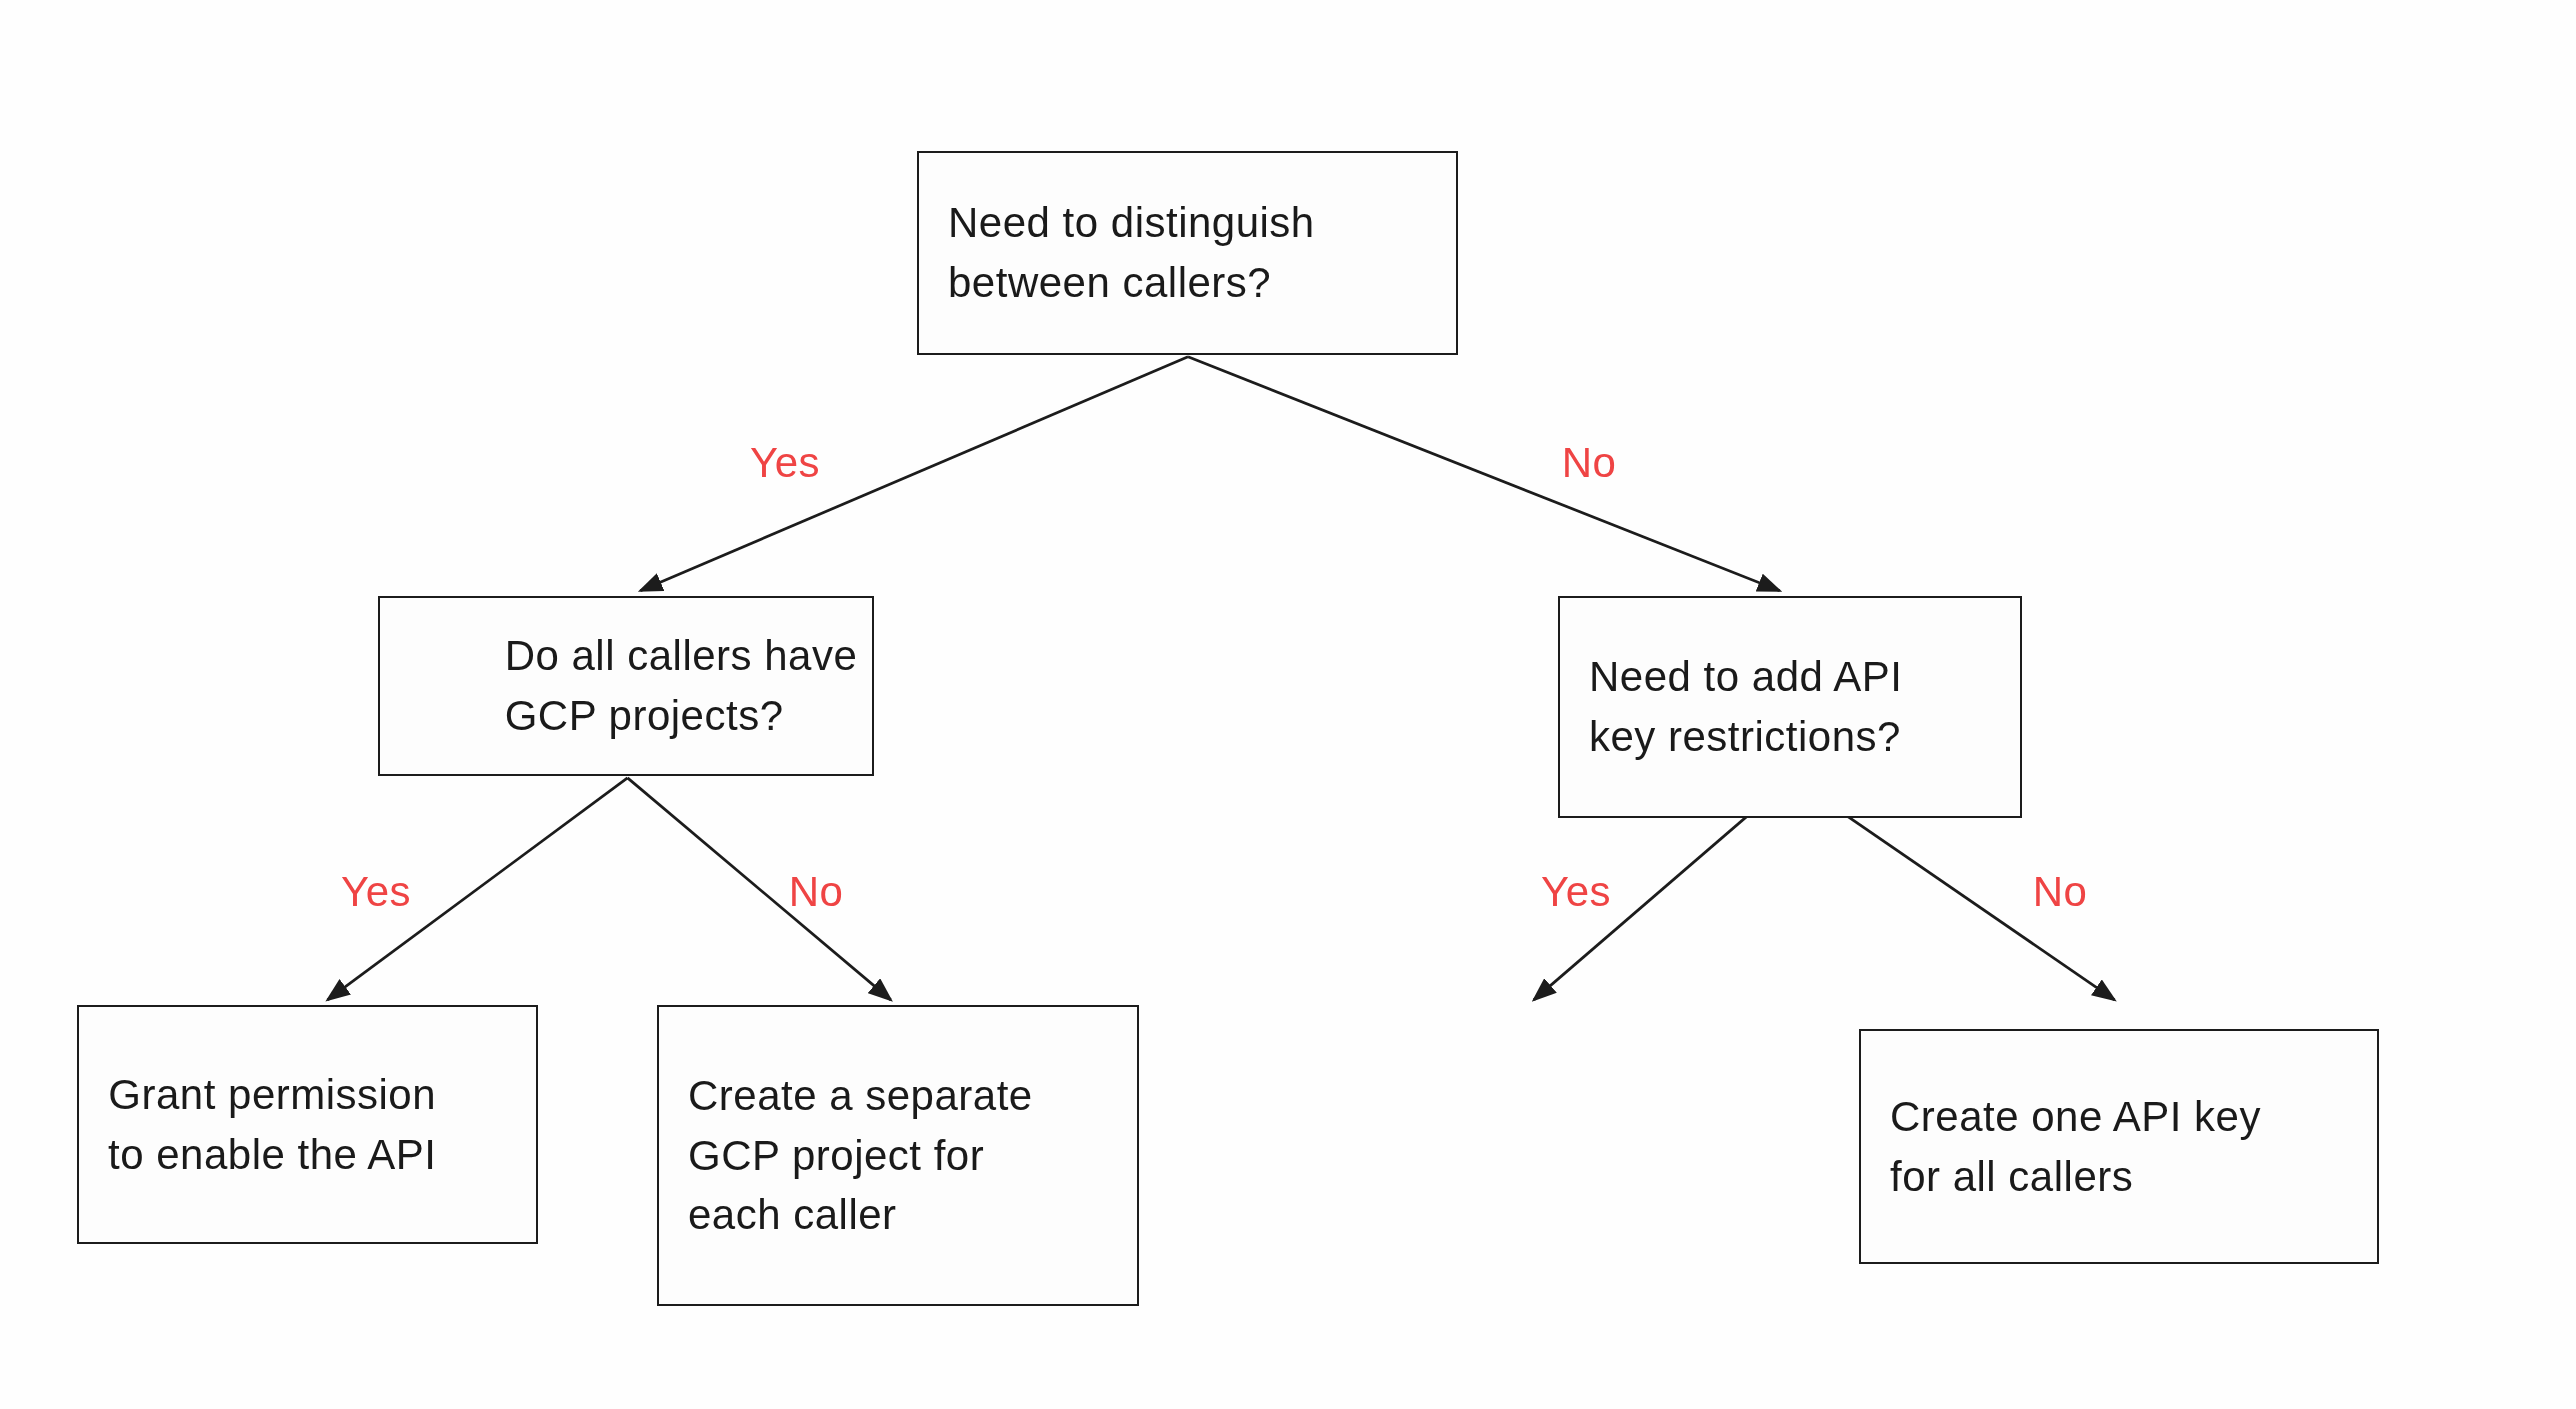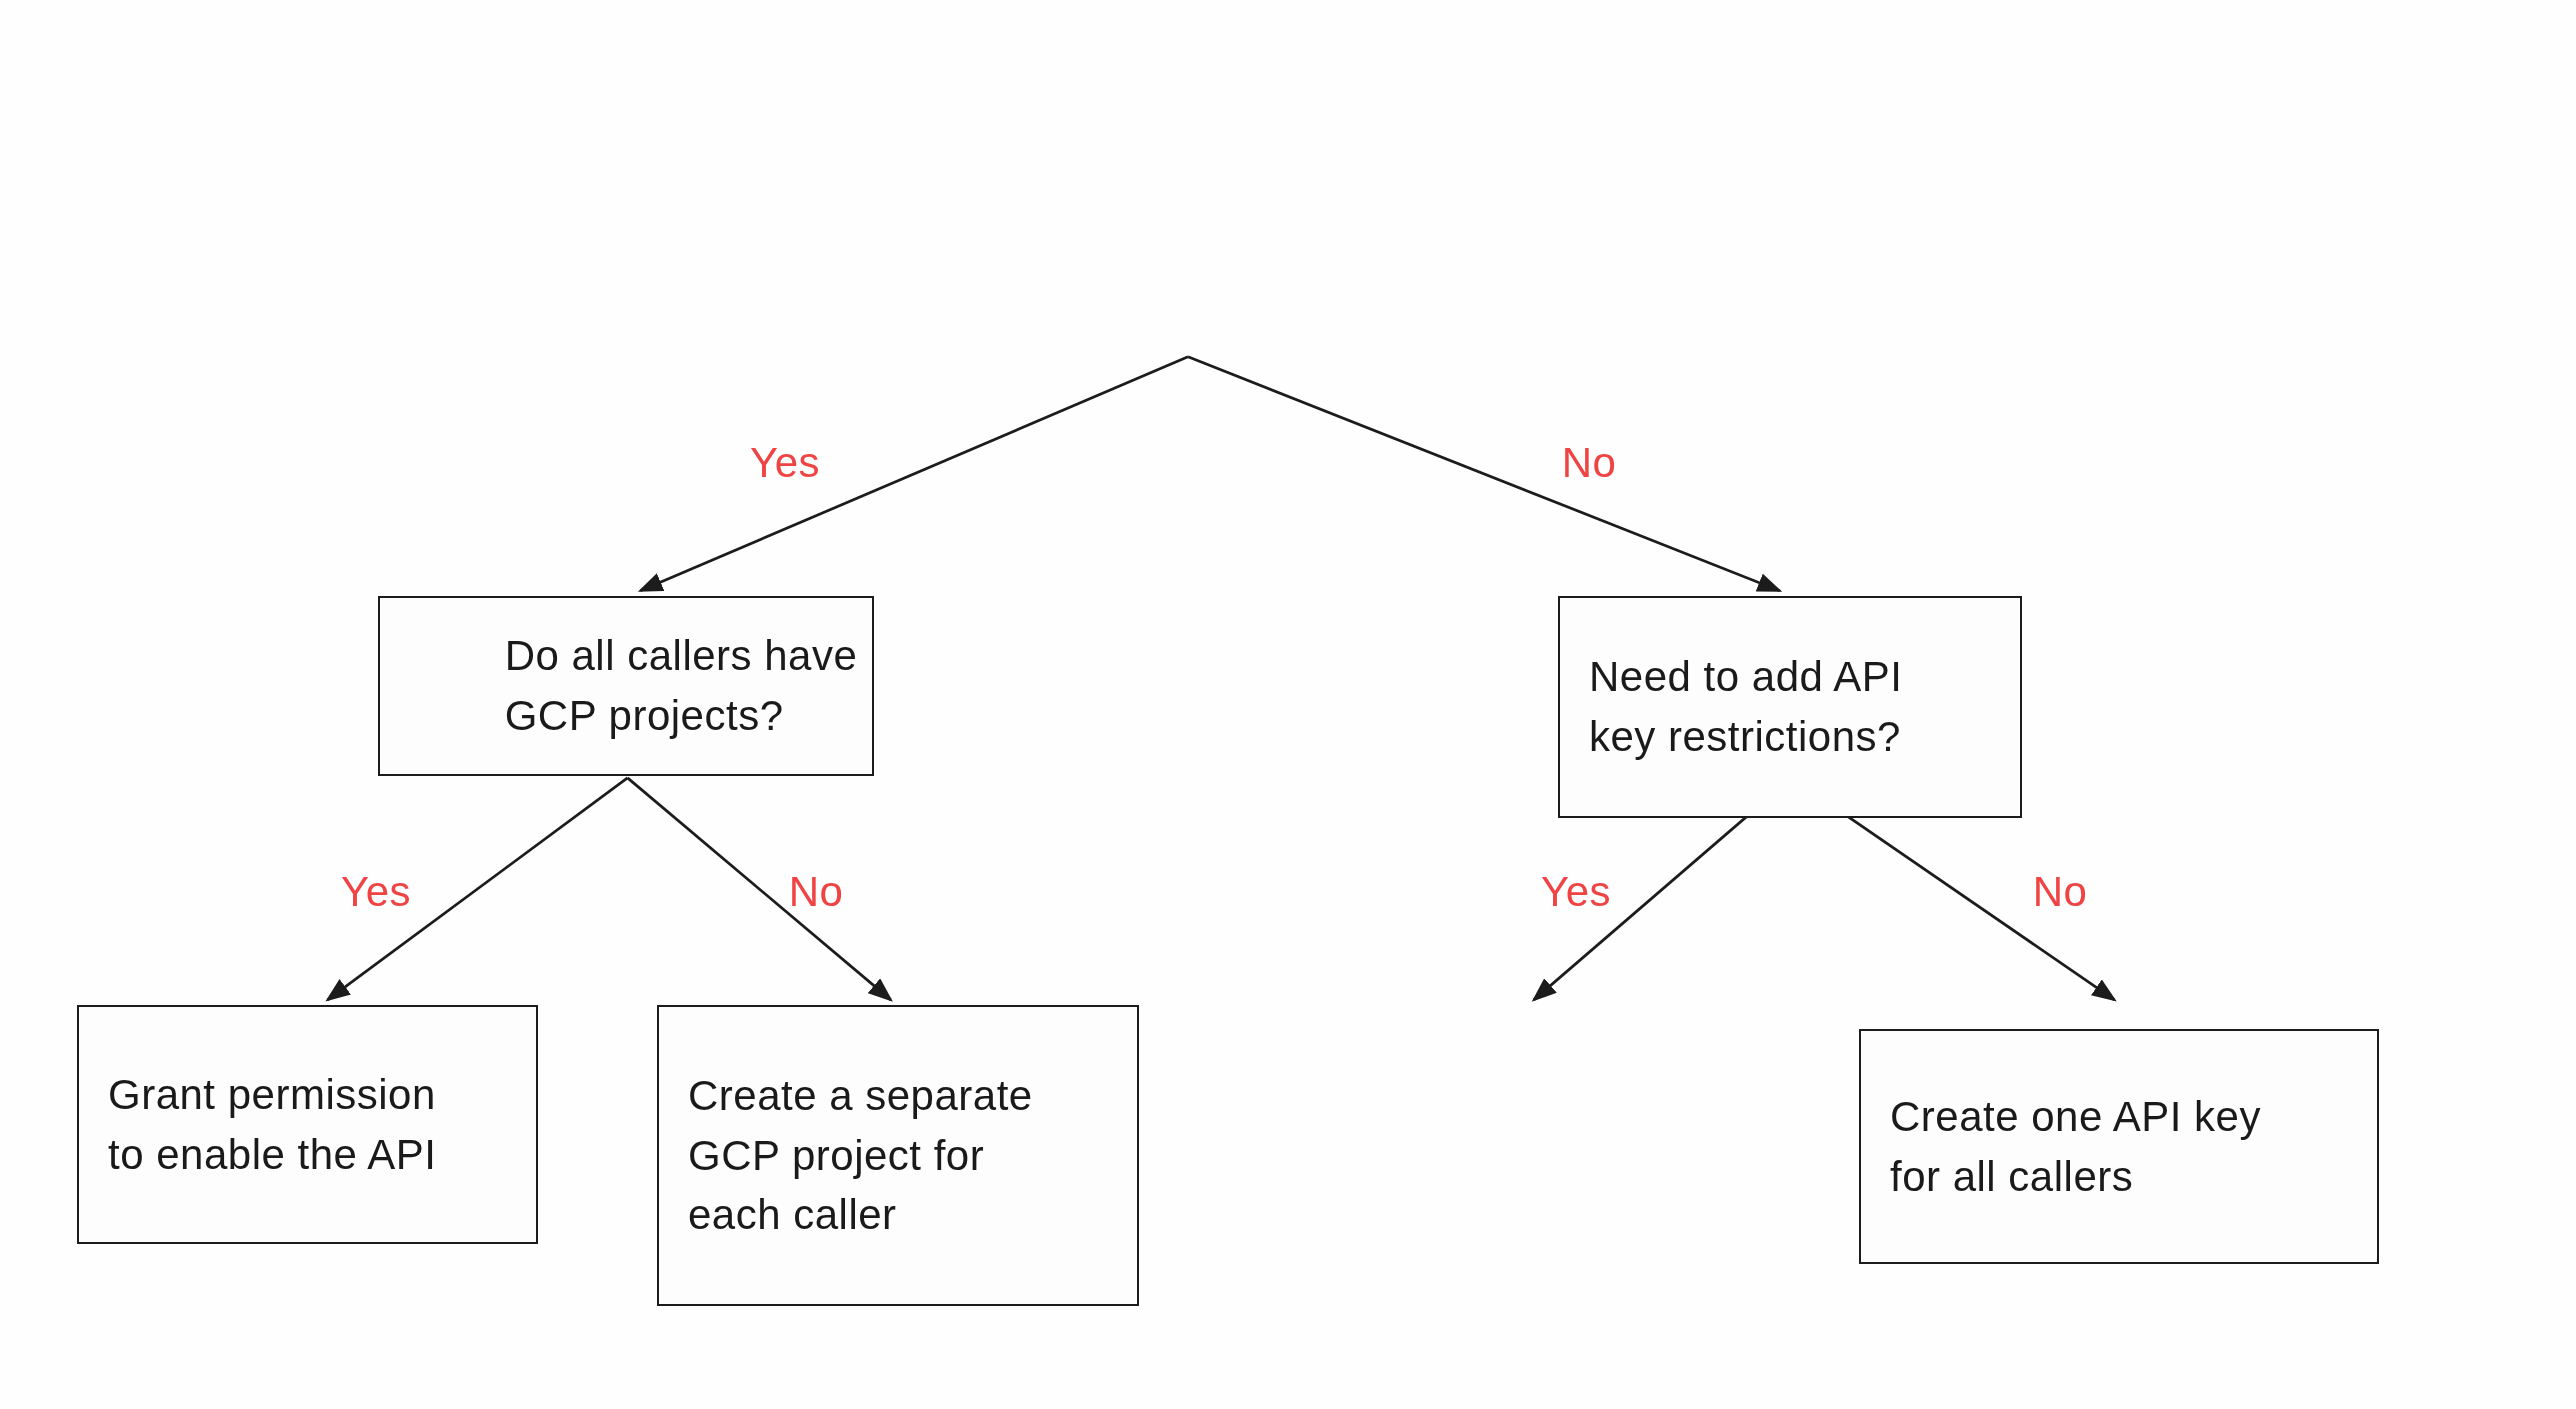--- a/index.html
+++ b/index.html
@@ -62,32 +62,36 @@
       </marker>
     </defs>
     <line x1="1295" y1="389" x2="698" y2="644" marker-end="url(#arrow)"></line>
     <line x1="1295" y1="389" x2="1940" y2="644" marker-end="url(#arrow)"></line>
     <line x1="684" y1="848" x2="357" y2="1090" marker-end="url(#arrow)"></line>
     <line x1="684" y1="848" x2="971" y2="1090" marker-end="url(#arrow)"></line>
     <line x1="1953" y1="848" x2="1672" y2="1090" marker-end="url(#arrow)"></line>
     <line x1="1953" y1="848" x2="2305" y2="1090" marker-end="url(#arrow)"></line>
   </svg>
 
+  <div class="node" style="left:917px; top:151px; width:541px; height:204px;">
+    <span class="node-text">Need to distinguish
+between callers?</span>
+  </div>
 
   <div class="node" style="left:378px; top:596px; width:496px; height:180px;justify-content:flex-end;">
     <span class="node-text">Do all callers have
 GCP projects?</span>
   </div>
 
   <div class="node" style="left:1558px; top:596px; width:464px; height:222px;">
     <span class="node-text">Need to add API
 key restrictions?</span>
   </div>
 
-  <div class="node" style="left:77px; top:1005px; width:461px; height:239px;">
+  <div class="node" style="left:77px; top:1005px; width:461px; height:239px;text-align:center;">
     <span class="node-text">Grant permission
 to enable the API</span>
   </div>
 
   <div class="node" style="left:657px; top:1005px; width:482px; height:301px;">
     <span class="node-text">Create a separate
 GCP project for
 each caller</span>
   </div>
 

